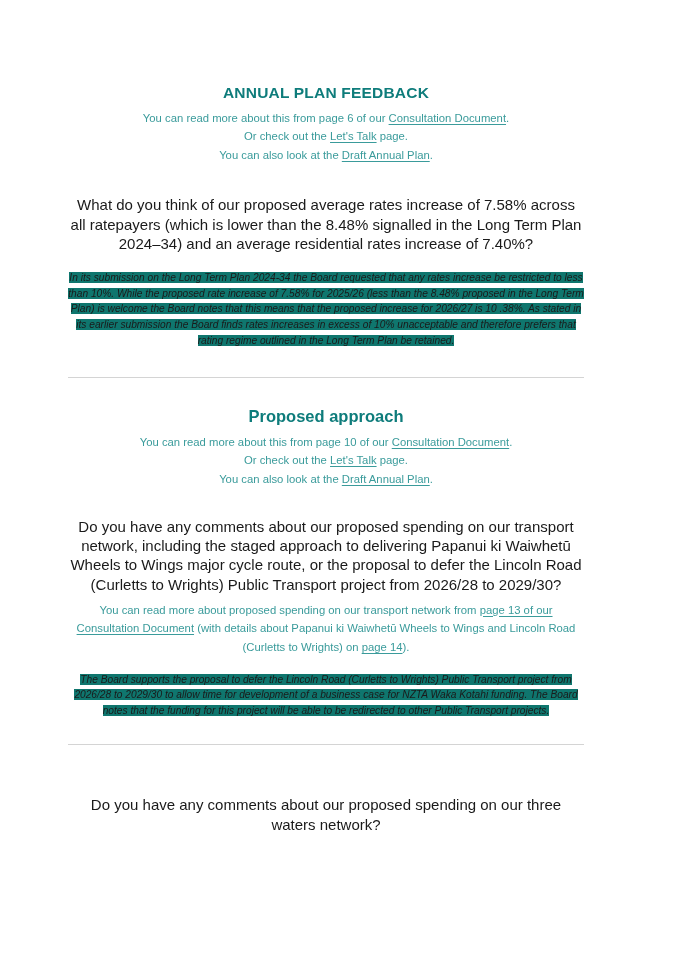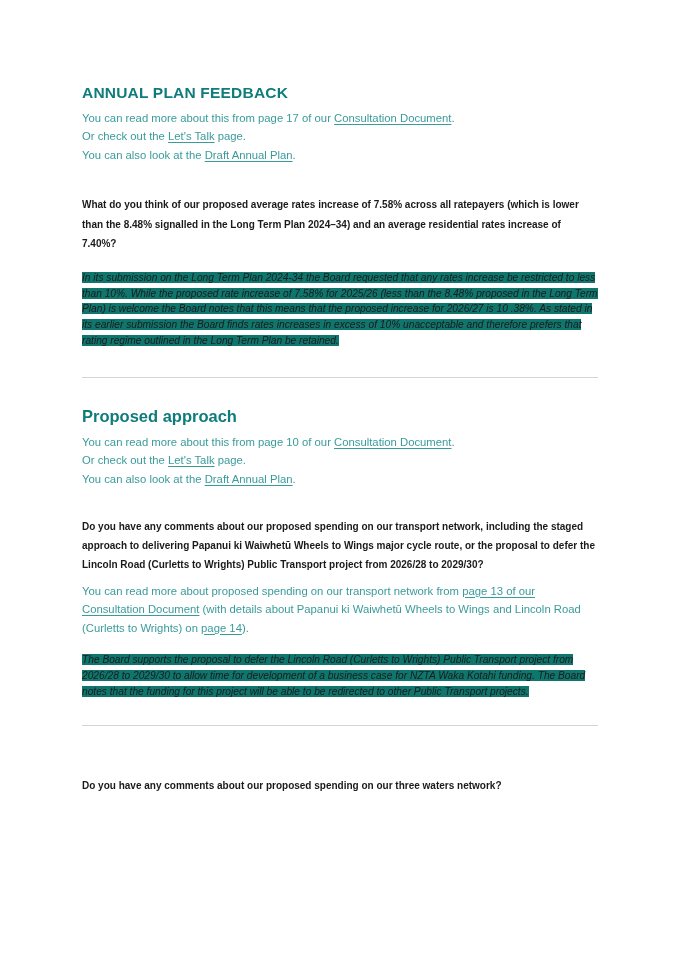--- a/index.html
+++ b/index.html
@@ -17,23 +17,24 @@
   .page {
     position: relative;
     width: 675px;
     height: 955px;
     background: #ffffff;
     box-sizing: border-box;
     padding: 0;
   }
   .content {
     position: absolute;
-    left: 82px;
+    left: 68px;
     top: 0;
     width: 516px;
+    text-align: center;
   }
 
   
   .doc-title {
     color: #0e7c7b;
     font-size: 15.5px;
     font-weight: bold;
     letter-spacing: 0.2px;
     margin: 0;
     padding-top: 84px;
@@ -62,22 +63,22 @@
   .teal-line a,
   .teal-link {
     color: #3a9b9b;
     text-decoration: underline;
     text-underline-offset: 1.5px;
   }
 
   
   .question {
     color: #1a1a1a;
-    font-size: 10px;
-    font-weight: bold;
+    font-size: 15px;
+    font-weight: normal;
     line-height: 19.3px;
     margin: 0;
   }
 
   
   .teal-para {
     color: #3a9b9b;
     font-size: 11.3px;
     line-height: 18.6px;
     margin: 0;
@@ -111,21 +112,21 @@
 <div class="page">
   <div class="content">
 
     <h1 class="doc-title">ANNUAL PLAN FEEDBACK</h1>
 
     <div>
 
 
       <div class="teal-lines">
         <p class="teal-line">
-          <span>You can read more about this from page 17 of our </span><a href="#" class="teal-link">Consultation Document</a><span>.</span>
+          <span>You can read more about this from page 6 of our </span><a href="#" class="teal-link">Consultation Document</a><span>.</span>
         </p>
         <p class="teal-line">
           <span>Or check out the </span><a href="#" class="teal-link">Let's Talk</a><span> page.</span>
         </p>
         <p class="teal-line">
           <span>You can also look at the </span><a href="#" class="teal-link">Draft Annual Plan</a><span>.</span>
         </p>
       </div>
 
       <p class="question" style="padding-top:31px;">What do you think of our proposed average rates increase of 7.58% across all ratepayers (which is lower than the 8.48% signalled in the Long Term Plan 2024–34) and an average residential rates increase of 7.40%?</p>

